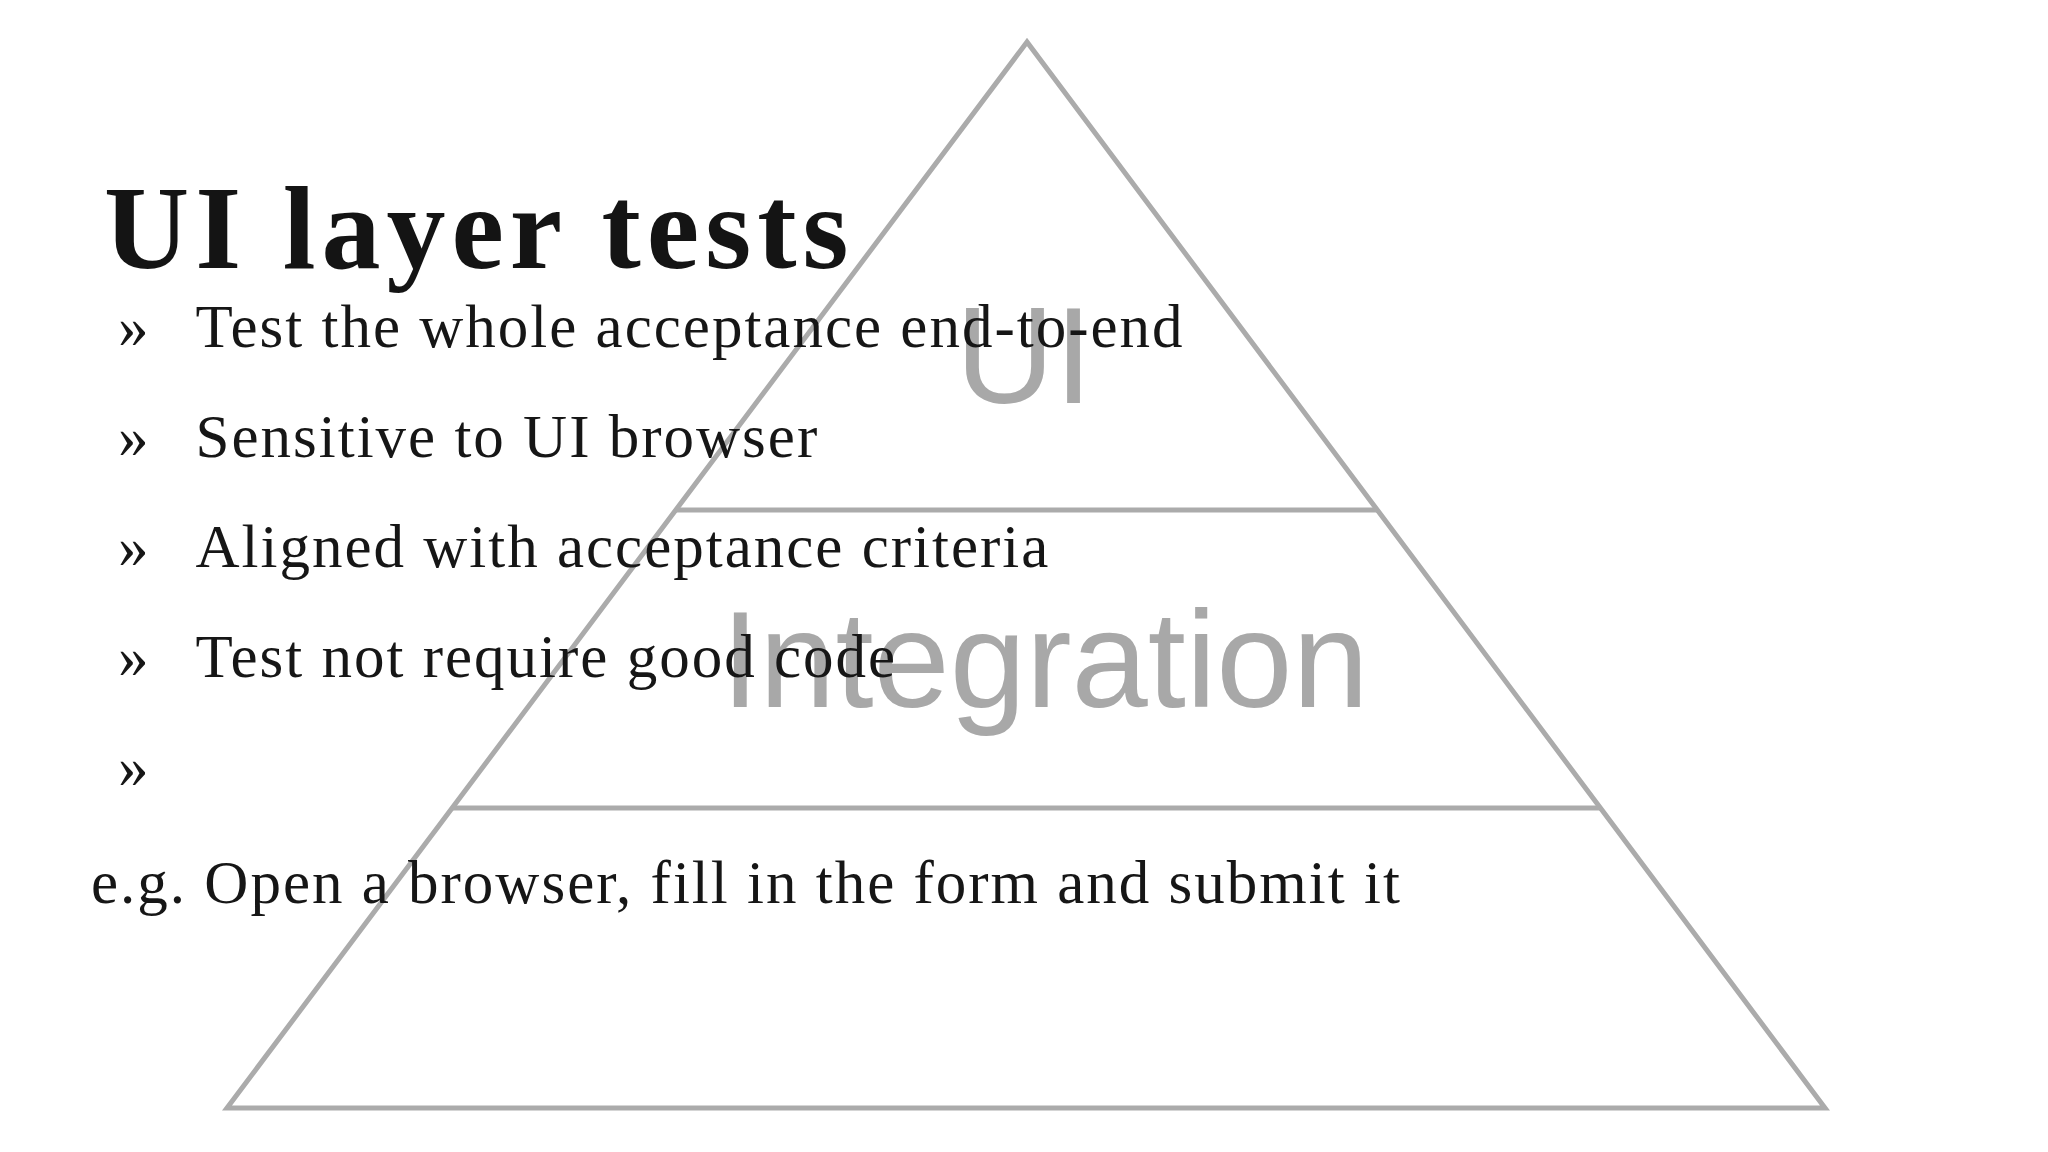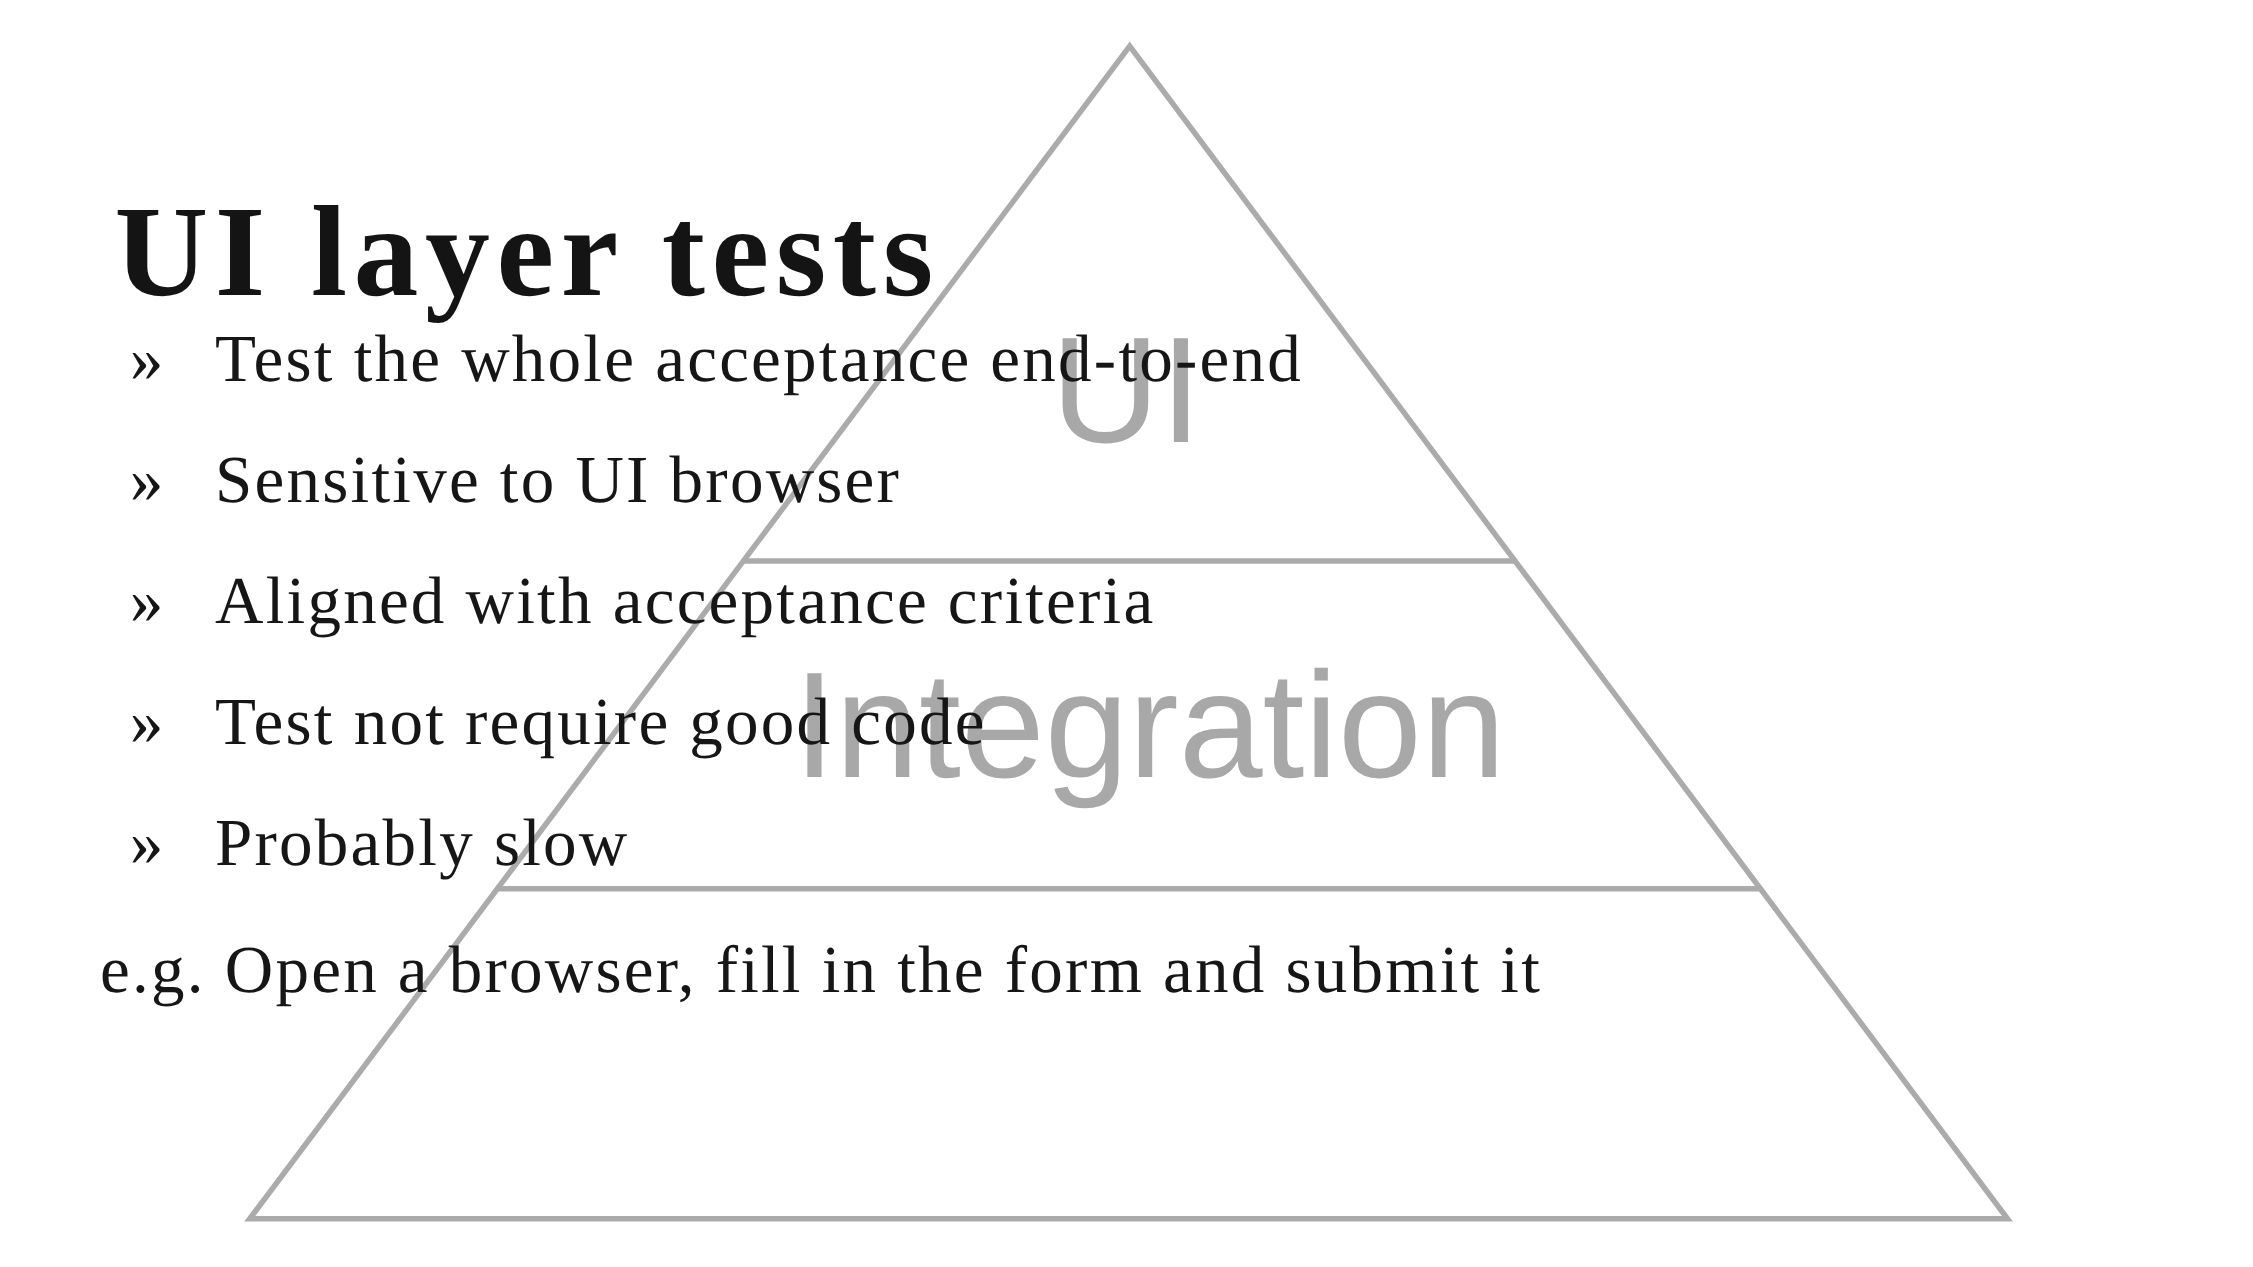--- a/index.html
+++ b/index.html
@@ -109,18 +109,17 @@
   <div class="bullet-row" id="bullet-2">
     <span class="marker">»</span>
     <span class="bullet-text">Aligned with acceptance criteria</span>
   </div>
   <div class="bullet-row" id="bullet-3">
     <span class="marker">»</span>
     <span class="bullet-text">Test not require good code</span>
   </div>
   <div class="bullet-row" id="bullet-4">
     <span class="marker">»</span>
-    <span class="bullet-text">Probably slow</span>
   </div>
 
   <div class="example-line">e.g. Open a browser, fill in the form and submit it</div>
 
 </div>
 
 </body></html>

